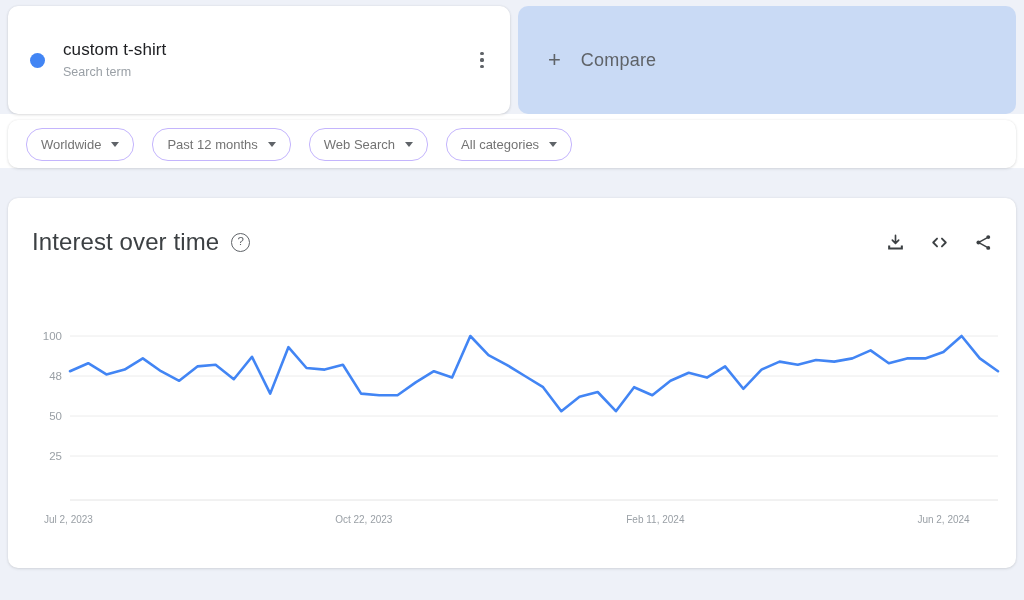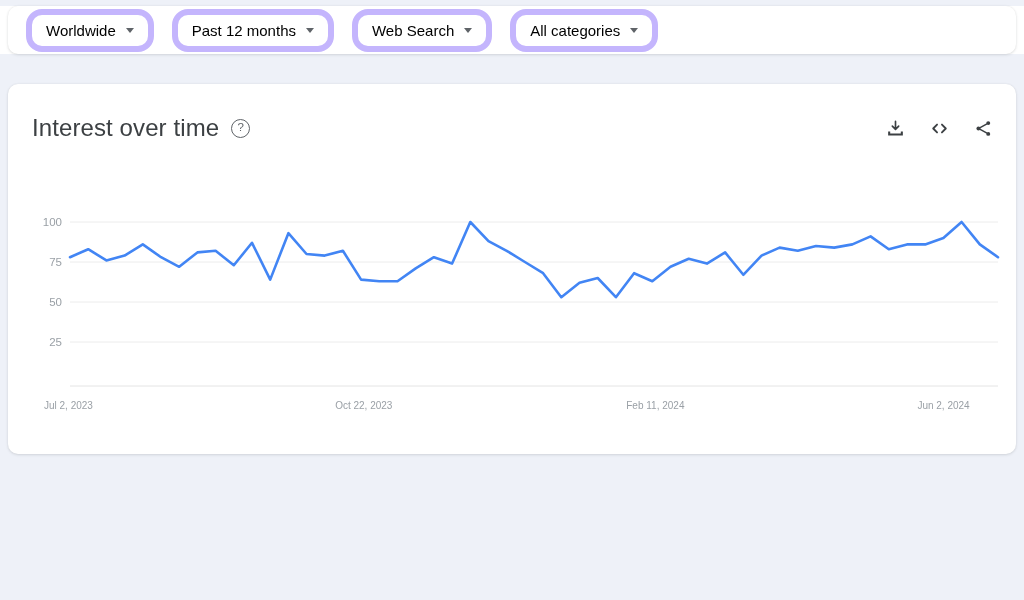--- a/index.html
+++ b/index.html
@@ -117,28 +117,28 @@
     border-radius: 10px;
     box-shadow: 0 1px 3px rgba(60,64,67,0.14), 0 0 2px rgba(60,64,67,0.08);
     height: 48px;
     display: flex;
     align-items: center;
     padding: 0 18px;
     box-sizing: border-box;
   }
   .chip {
     height: 31px;
-    border: 6px solid #c4b5fd;
+    border: 1px solid #c4b5fd;
     border-radius: 16px;
     display: flex;
     align-items: center;
     padding: 0 14px;
     margin-right: 18px;
-    font-size: 15px;
-    color: #000000;
+    font-size: 13px;
+    color: #737373;
     background: #fff;
     cursor: pointer;
     white-space: nowrap;
   }
   .chip .caret {
     margin-left: 10px;
     width: 0;
     height: 0;
     border-left: 4.5px solid transparent;
     border-right: 4.5px solid transparent;
@@ -221,20 +221,41 @@
     font-size: 10px;
     color: #9aa0a6;
     white-space: nowrap;
   }
 </style>
 </head>
 <body>
 
 <div class="top-region">
 
+  <div class="term-row">
+
+    <div class="term-card">
+      <span class="term-dot"></span>
+      <div class="term-texts">
+        <div class="term-title">custom t-shirt</div>
+        <div class="term-sub">Search term</div>
+      </div>
+      <div class="kebab">
+        <i></i>
+        <i></i>
+        <i></i>
+      </div>
+    </div>
+
+    <div class="compare-card">
+      <span class="compare-plus">+</span>
+      <span class="compare-label">Compare</span>
+    </div>
+
+  </div>
 
   <div class="filters-wrap">
     <div class="chip">
       <span>Worldwide</span>
       <span class="caret"></span>
     </div>
     <div class="chip">
       <span>Past 12 months</span>
       <span class="caret"></span>
     </div>
@@ -283,21 +304,21 @@
     <svg id="chart-svg" width="1008" height="370" viewBox="0 0 1008 370">
         <line x1="62" x2="990" y1="258" y2="258" stroke="#ececec" stroke-width="1"></line>
         <line x1="62" x2="990" y1="218" y2="218" stroke="#ececec" stroke-width="1"></line>
         <line x1="62" x2="990" y1="178" y2="178" stroke="#ececec" stroke-width="1"></line>
         <line x1="62" x2="990" y1="138" y2="138" stroke="#ececec" stroke-width="1"></line>
         <line x1="62" x2="990" y1="302" y2="302" stroke="#e4e4e4" stroke-width="1"></line>
         <path d="M62.0 173.2 L80.2 165.2 L98.4 176.4 L116.6 171.6 L134.8 160.4 L153.0 173.2 L171.2 182.8 L189.4 168.4 L207.6 166.8 L225.8 181.2 L244.0 158.8 L262.2 195.6 L280.4 149.2 L298.5 170.0 L316.7 171.6 L334.9 166.8 L353.1 195.6 L371.3 197.2 L389.5 197.2 L407.7 184.4 L425.9 173.2 L444.1 179.6 L462.3 138.0 L480.5 157.2 L498.7 166.8 L516.9 178.0 L535.1 189.2 L553.3 213.2 L571.5 198.8 L589.7 194.0 L607.9 213.2 L626.1 189.2 L644.3 197.2 L662.5 182.8 L680.7 174.8 L698.9 179.6 L717.1 168.4 L735.3 190.8 L753.5 171.6 L771.6 163.6 L789.8 166.8 L808.0 162.0 L826.2 163.6 L844.4 160.4 L862.6 152.4 L880.8 165.2 L899.0 160.4 L917.2 160.4 L935.4 154.0 L953.6 138.0 L971.8 160.4 L990.0 173.2" fill="none" stroke="#4285f4" stroke-width="2.6" stroke-linejoin="round" stroke-linecap="round"></path>
       </svg>
     <div class="ylabs">
         <div class="ylab" style="top: 138px; margin-left: 18px;">100</div>
-        <div class="ylab" style="top: 178px;">75</div>
+        <div class="ylab" style="top: 178px;">48</div>
         <div class="ylab" style="top: 218px;">50</div>
         <div class="ylab" style="top: 258px;">25</div>
       </div>
     <div id="xlabs">
         <div class="xlab" style="left: 36px; top: 316px;">Jul 2, 2023</div>
         <div class="xlab" style="left: 327.137px; top: 316px;">Oct 22, 2023</div>
         <div class="xlab" style="left: 618.275px; top: 316px;">Feb 11, 2024</div>
         <div class="xlab" style="left: 909.412px; top: 316px;">Jun 2, 2024</div>
       </div>
   </div>

